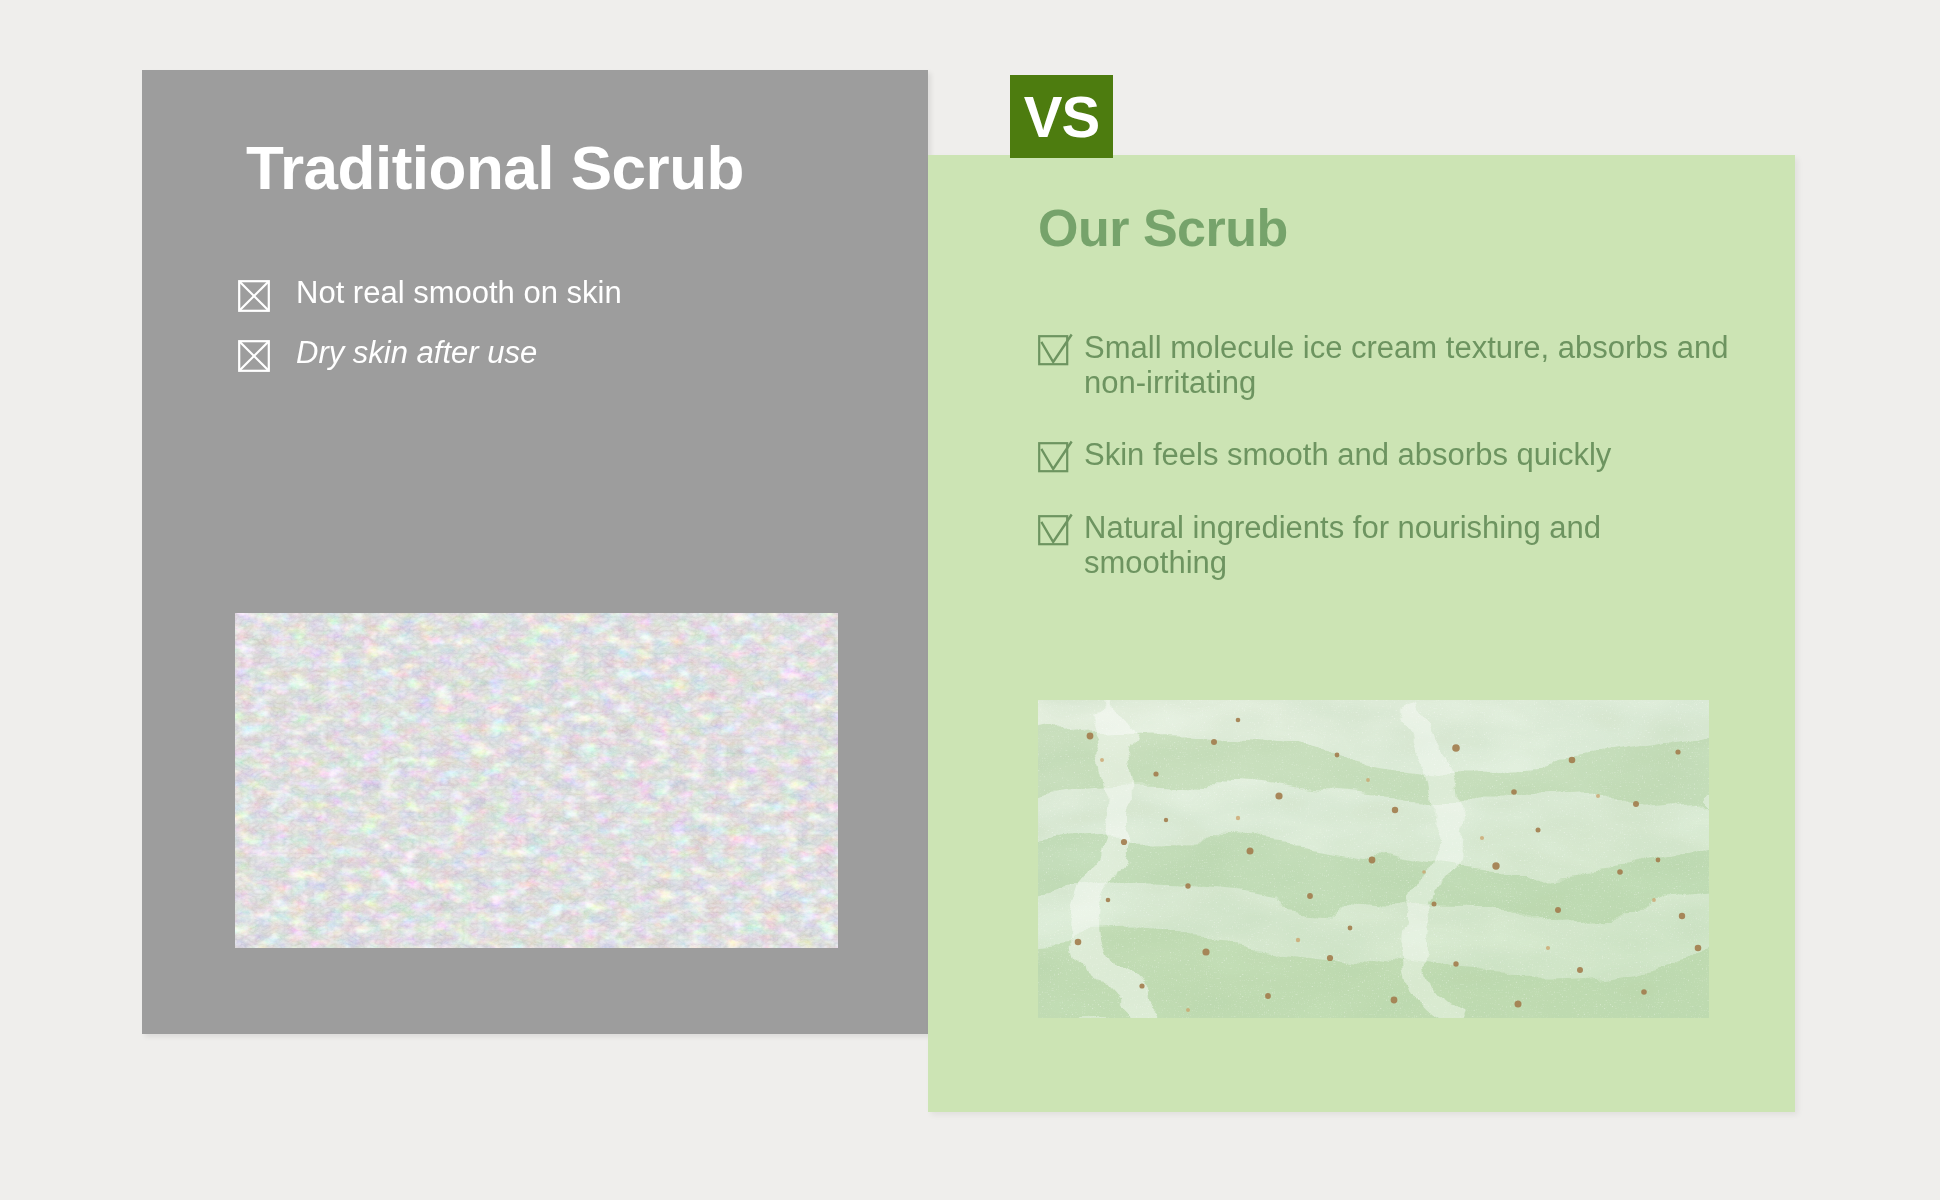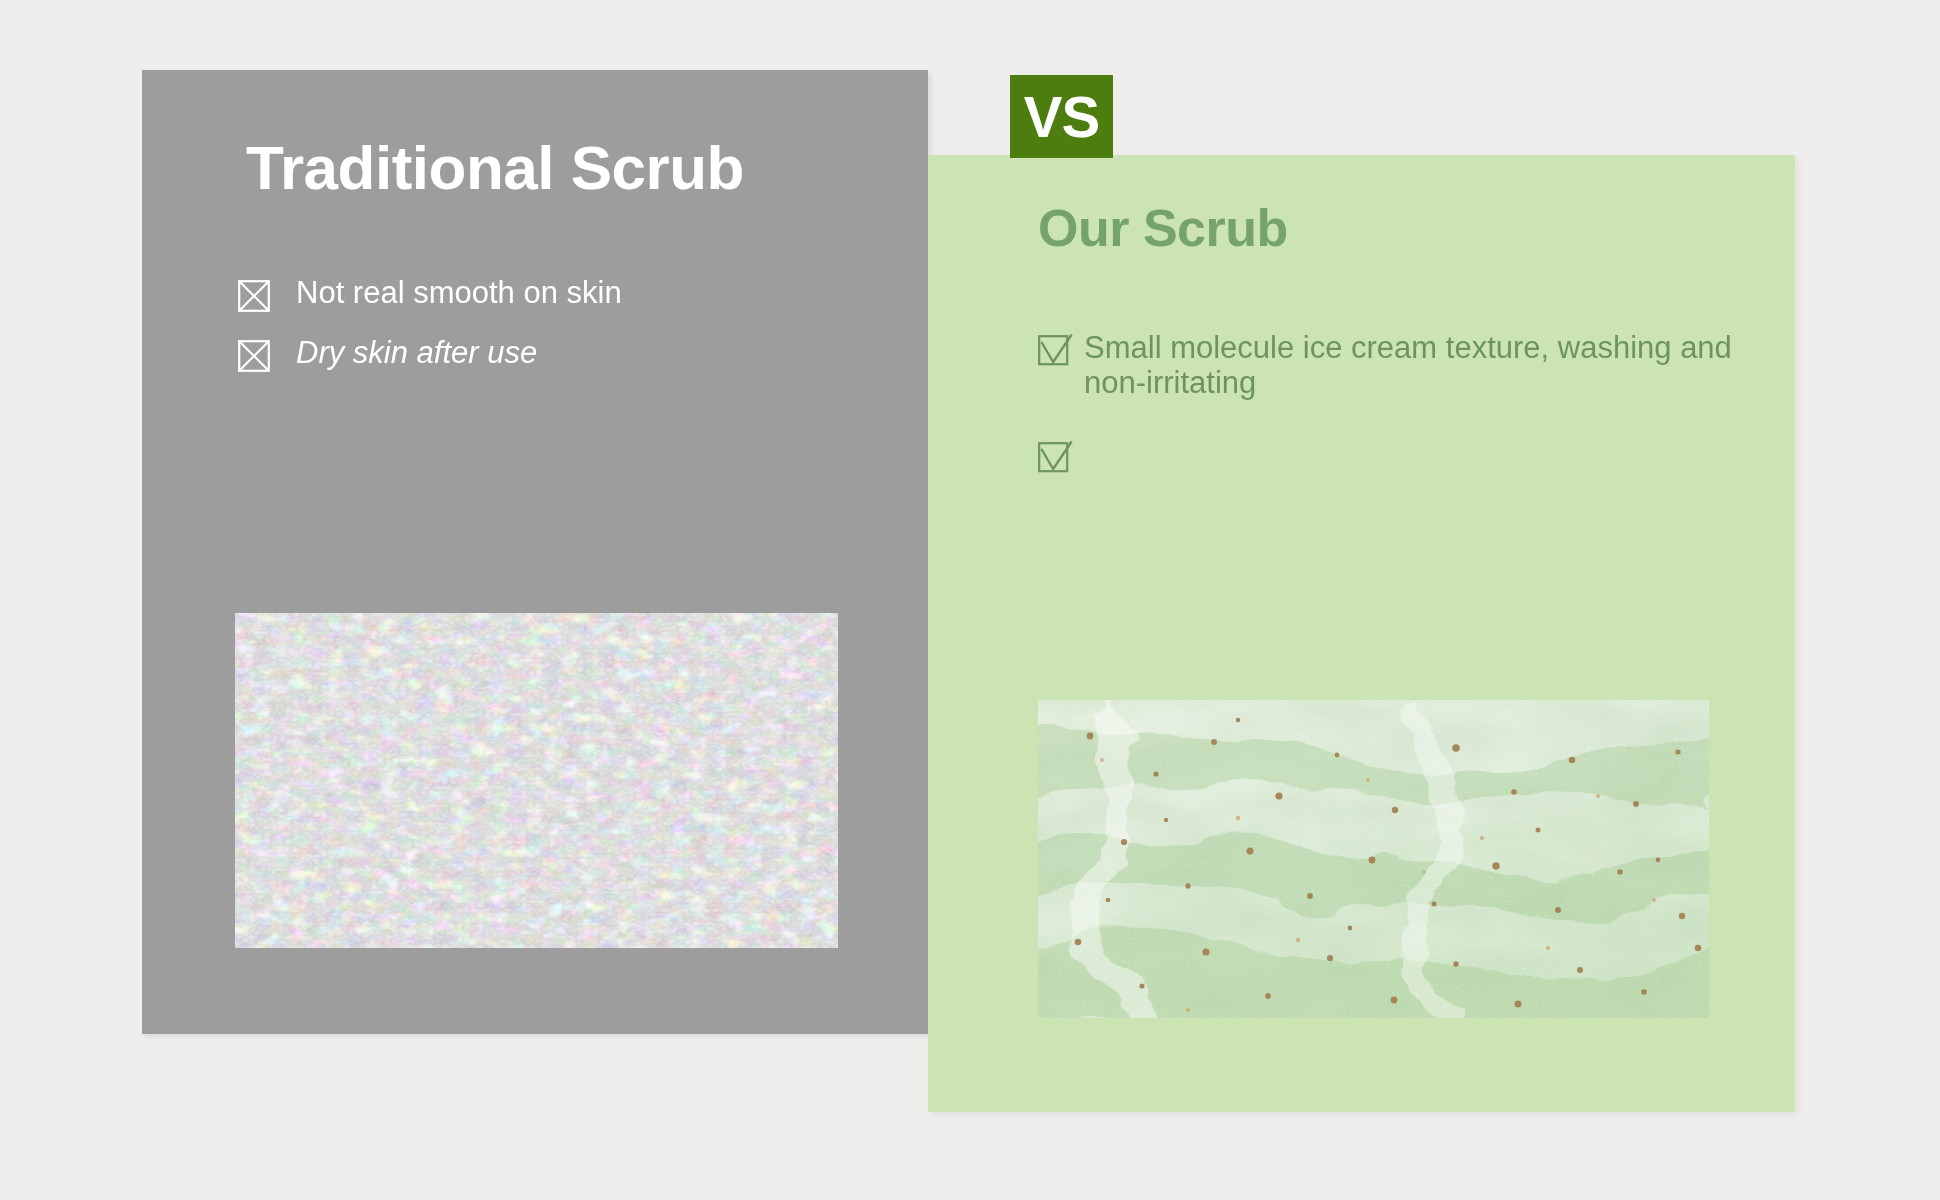--- a/index.html
+++ b/index.html
@@ -221,32 +221,42 @@
 
     <div class="bullets-right">
 
       <div class="bullet-g">
         <span class="bx">
           <svg class="icon-check" width="34" height="32" viewBox="0 0 34 32">
             <rect x="1.2" y="1.2" width="28" height="28" fill="none" stroke="#6d9460" stroke-width="2.2"></rect>
             <polyline points="4,8 15.2,27 33,0.5" fill="none" stroke="#6d9460" stroke-width="2.4" stroke-linecap="square" stroke-linejoin="miter"></polyline>
           </svg>
         </span>
-        <span class="btext">Small molecule ice cream texture, washing and non-irritating</span>
+        <span class="btext">Small molecule ice cream texture, absorbs and non-irritating</span>
       </div>
 
       <div class="bullet-g">
         <span class="bx">
           <svg class="icon-check" width="34" height="32" viewBox="0 0 34 32">
             <rect x="1.2" y="1.2" width="28" height="28" fill="none" stroke="#6d9460" stroke-width="2.2"></rect>
             <polyline points="4,8 15.2,27 33,0.5" fill="none" stroke="#6d9460" stroke-width="2.4" stroke-linecap="square" stroke-linejoin="miter"></polyline>
           </svg>
         </span>
-      </div>
-
+        <span class="btext">Skin feels smooth and absorbs quickly</span>
+      </div>
+
+      <div class="bullet-g">
+        <span class="bx">
+          <svg class="icon-check" width="34" height="32" viewBox="0 0 34 32">
+            <rect x="1.2" y="1.2" width="28" height="28" fill="none" stroke="#6d9460" stroke-width="2.2"></rect>
+            <polyline points="4,8 15.2,27 33,0.5" fill="none" stroke="#6d9460" stroke-width="2.4" stroke-linecap="square" stroke-linejoin="miter"></polyline>
+          </svg>
+        </span>
+        <span class="btext">Natural ingredients for nourishing and smoothing</span>
+      </div>
 
     </div>
 
     <div class="img-right">
       <svg width="671" height="318" viewBox="0 0 671 318" preserveAspectRatio="none">
         <defs>
           <filter id="creamswirl" x="0" y="0" width="100%" height="100%">
             <feTurbulence type="fractalNoise" baseFrequency="0.006 0.013" numOctaves="4" seed="3" result="t"></feTurbulence>
             <feDisplacementMap in="SourceGraphic" in2="t" scale="60" xChannelSelector="R" yChannelSelector="G"></feDisplacementMap>
           </filter>

